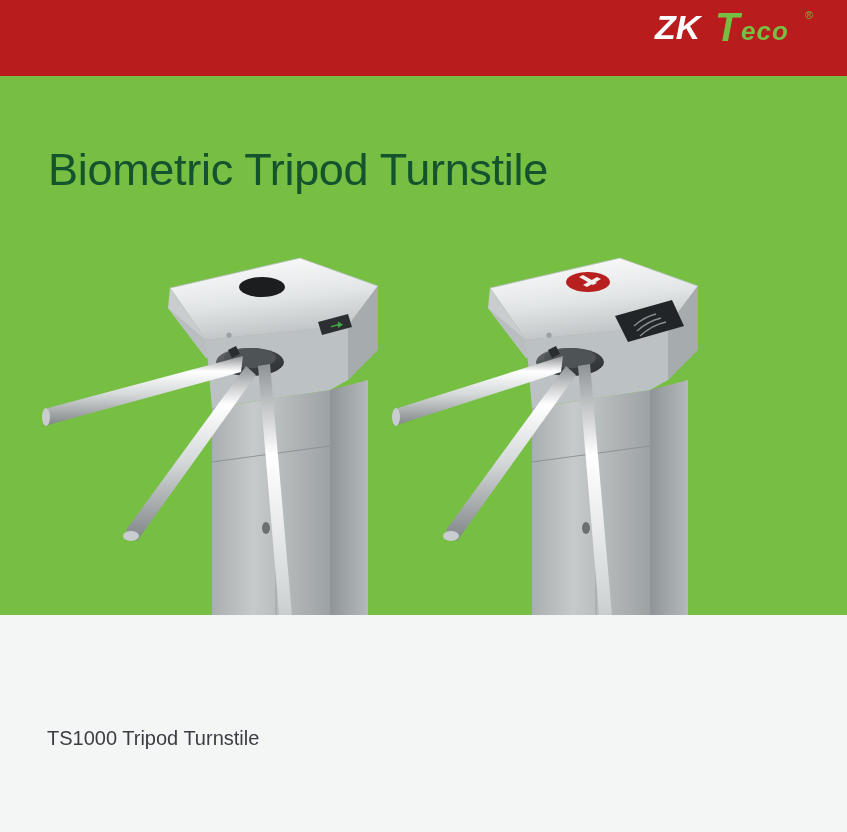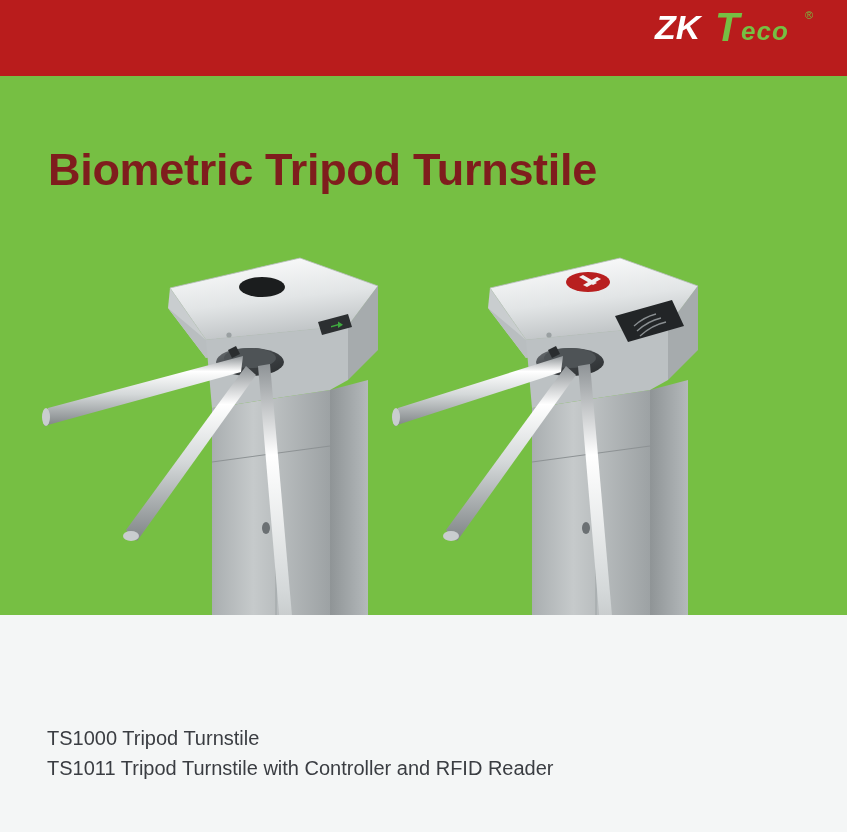--- a/index.html
+++ b/index.html
@@ -22,21 +22,21 @@
   }
   .logo svg { display:block; width:100%; height:100%; }
 
   
   .hero {
     position:absolute; left:0; top:76px; width:847px; height:539px;
     background:#76bf43; overflow:visible;
   }
   .hero-title {
     position:absolute; left:48px; top:68px;
-    font-size:45px; font-weight:bold; color:#7f1d1d;
+    font-size:45px; font-weight:normal; color:#14532d;
     letter-spacing:-0.3px; white-space:nowrap;
   }
 
   
   .stage {
     position:absolute; left:0; top:230px; width:847px; height:440px;
     pointer-events:none;
   }
   .stage svg { display:block; width:847px; height:440px; }
 
@@ -211,17 +211,16 @@
           <path d="M578 136 L613 548 L626 546 L590 134 Z" fill="url(#armGrad)"></path>
           <ellipse cx="620" cy="546" rx="7" ry="5" fill="#c9cdcf"></ellipse>
         </g>
       </g>
     </svg>
   </div>
 
   <div class="footer">
     <ul class="product-list">
       <li>TS1000 Tripod Turnstile</li>
-      <li>TS1011 Tripod Turnstile with Controller and RFID Reader</li>
     </ul>
   </div>
 
 </div>
 
 </body></html>

